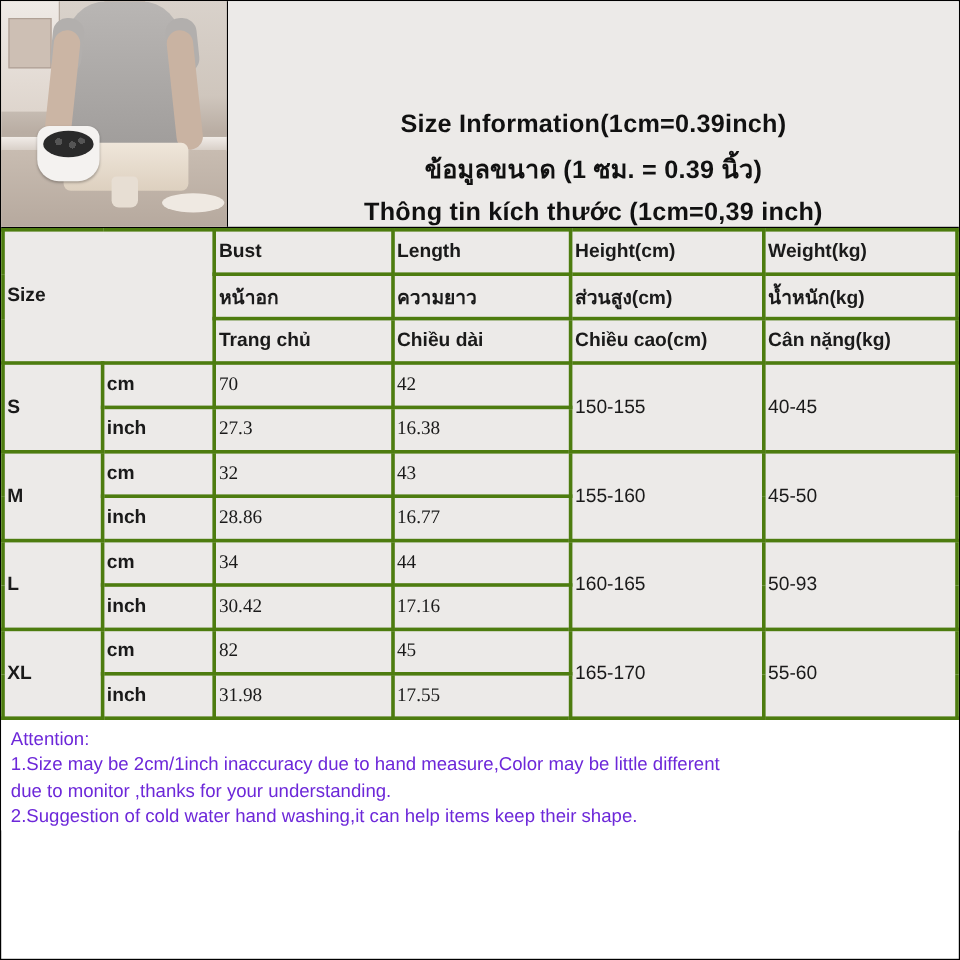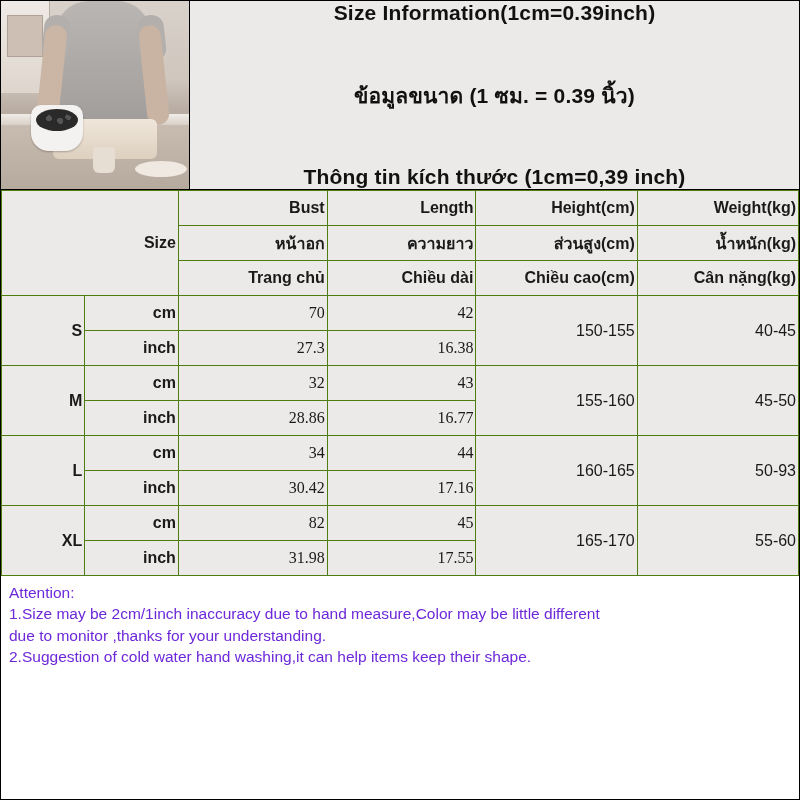--- a/index.html
+++ b/index.html
@@ -117,43 +117,43 @@
   }
   .photo .plate {
     position: absolute; left: 134px; top: 160px; width: 52px; height: 16px;
     background: #efe9e2; border-radius: 50%;
   }
   .titles {
     flex: 1;
     display: flex;
     flex-direction: column;
     align-items: center;
-    justify-content: space-between;
+    justify-content: flex-end;
     text-align: center;
     gap: 8px;
     padding: 0 10px;
   }
   .titles .t {
     font-weight: bold;
     font-size: 21px;
     letter-spacing: .2px;
     color: #111;
     white-space: nowrap;
   }
 
   
   table.size-table {
     width: 100%;
     border-collapse: collapse;
     table-layout: fixed;
     background: #eceae8;
   }
   table.size-table td {
-    border: 1px solid #4d7c0f;
-    text-align: right;
+    border: 3px solid #4d7c0f;
+    text-align: left;
     vertical-align: middle;
     font-size: 16px;
     padding: 3px 2px;
     height: 28px;
   }
   .col-size   { width: 80px; }
   .col-unit   { width: 90px; }
   .col-bust   { width: 143px; }
   .col-length { width: 143px; }
   .col-height { width: 155px; }

